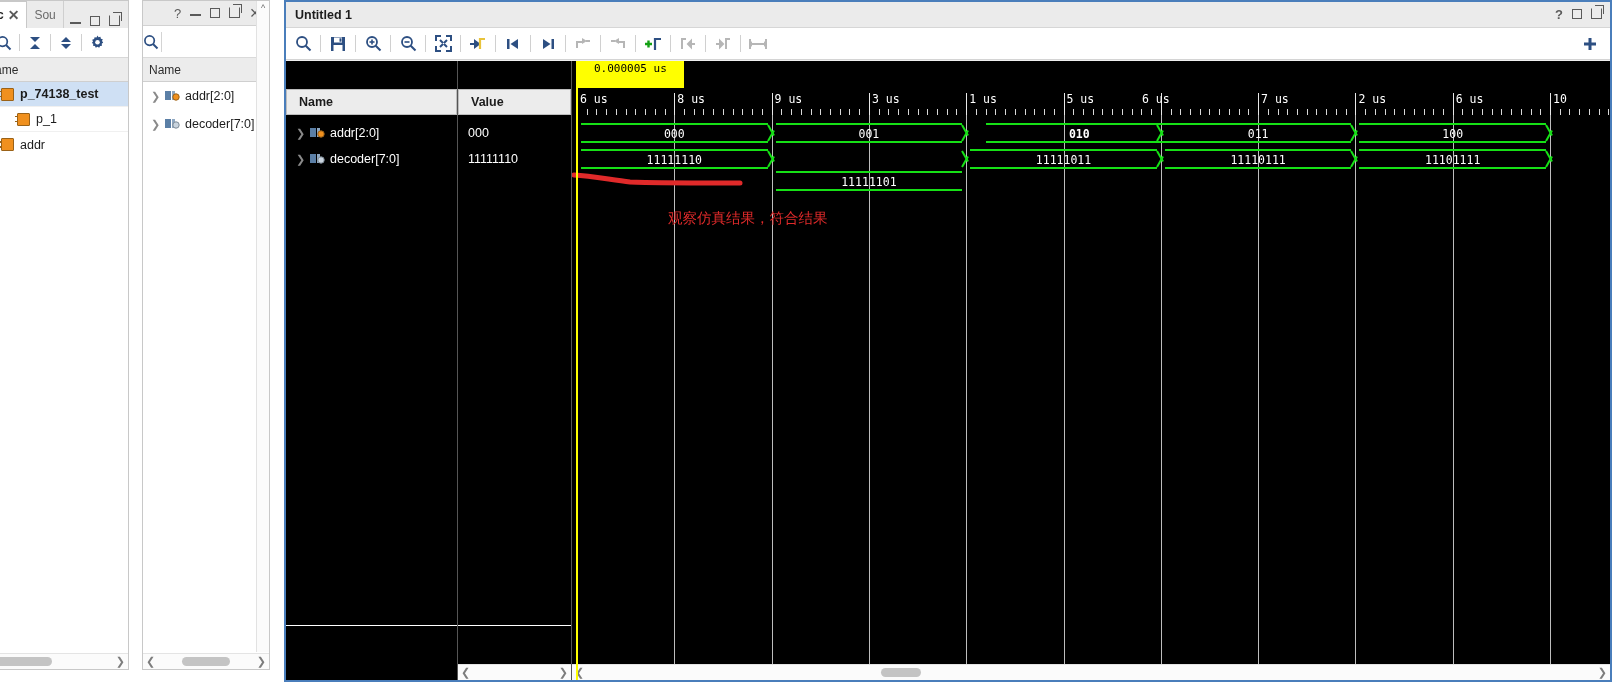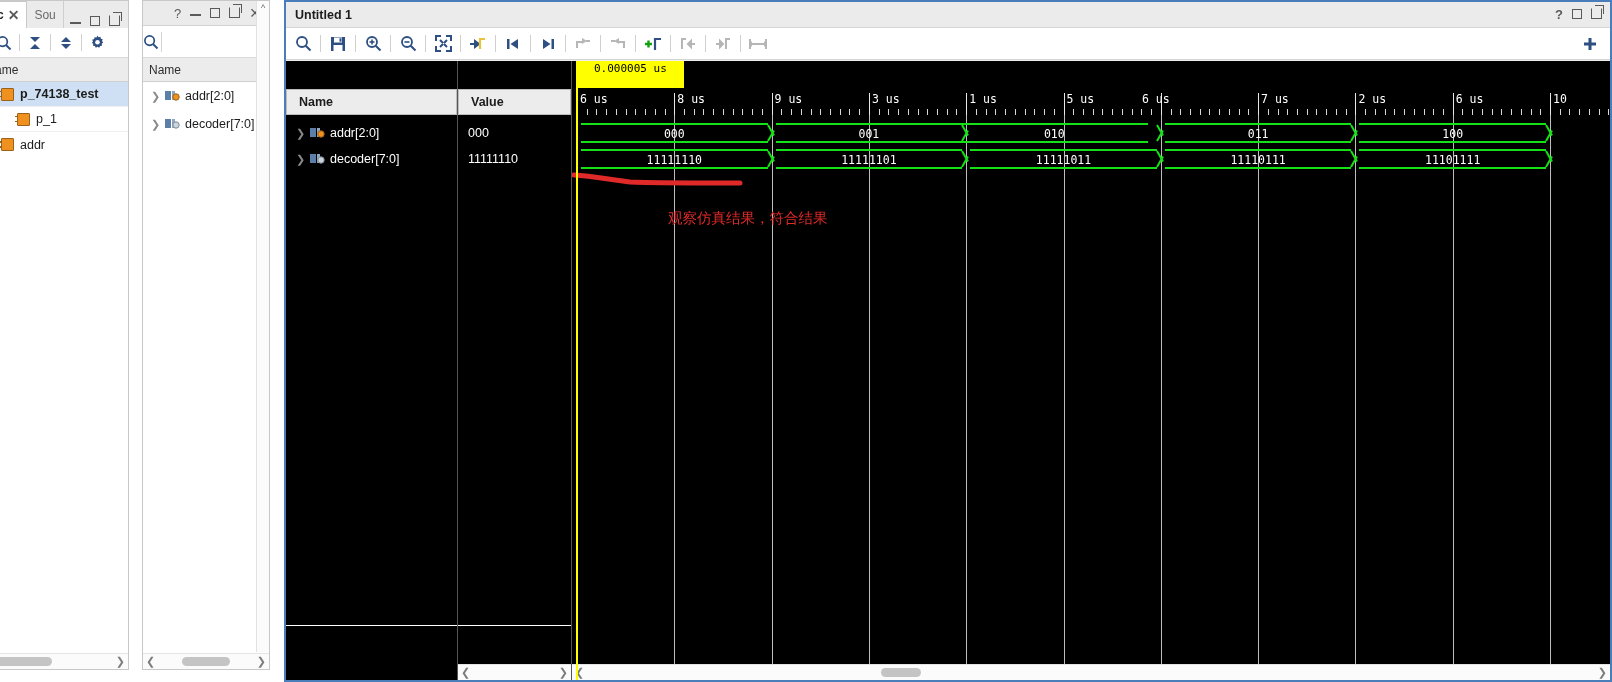--- a/index.html
+++ b/index.html
@@ -558,39 +558,39 @@
           </div>
         <div id="lanes">
             <div class="wavelane" style="top: 59px;">
               <div class="bus" style="left: 9px; width: 186.6px;">
                 <div class="txt">000</div>
               </div>
               <div class="bus" style="left: 203.6px; width: 186.6px;">
                 <div class="txt">001</div>
               </div>
               <div class="xnode" style="left: 195.6px;"></div>
-              <div class="bus" style="left: 389px; width: 186.6px;">
+              <div class="bus" style="left: 414px; width: 186.6px; font-weight: bold;">
                 <div class="txt">010</div>
               </div>
               <div class="xnode" style="left: 390.2px;"></div>
               <div class="bus" style="left: 592.8px; width: 186.6px;">
                 <div class="txt">011</div>
               </div>
               <div class="xnode" style="left: 584.8px;"></div>
               <div class="bus" style="left: 787.4px; width: 186.6px;">
                 <div class="txt">100</div>
               </div>
               <div class="xnode" style="left: 779.4px;"></div>
               <div class="xnode" style="left: 974px;"></div>
             </div>
             <div class="wavelane" style="top: 85px;">
               <div class="bus" style="left: 9px; width: 186.6px;">
                 <div class="txt">11111110</div>
               </div>
-              <div class="bus" style="left: 203.6px; width: 186.6px;">
+              <div class="bus" style="left: 203.6px; width: 186.6px; margin-top: 22px;">
                 <div class="txt">11111101</div>
               </div>
               <div class="xnode" style="left: 195.6px;"></div>
               <div class="bus" style="left: 398.2px; width: 186.6px;">
                 <div class="txt">11111011</div>
               </div>
               <div class="xnode" style="left: 390.2px;"></div>
               <div class="bus" style="left: 592.8px; width: 186.6px;">
                 <div class="txt">11110111</div>
               </div>

